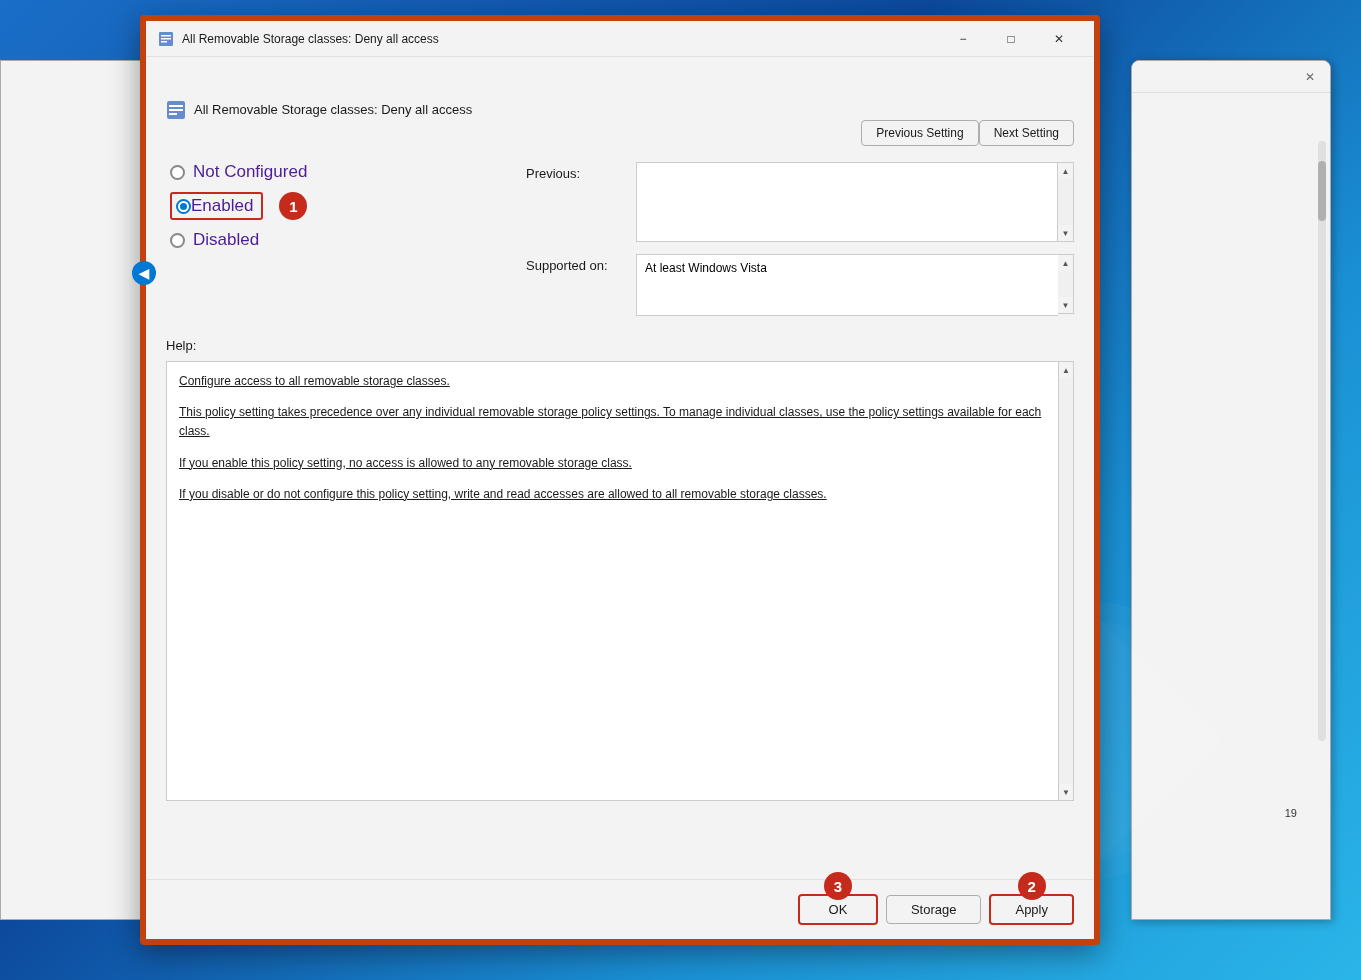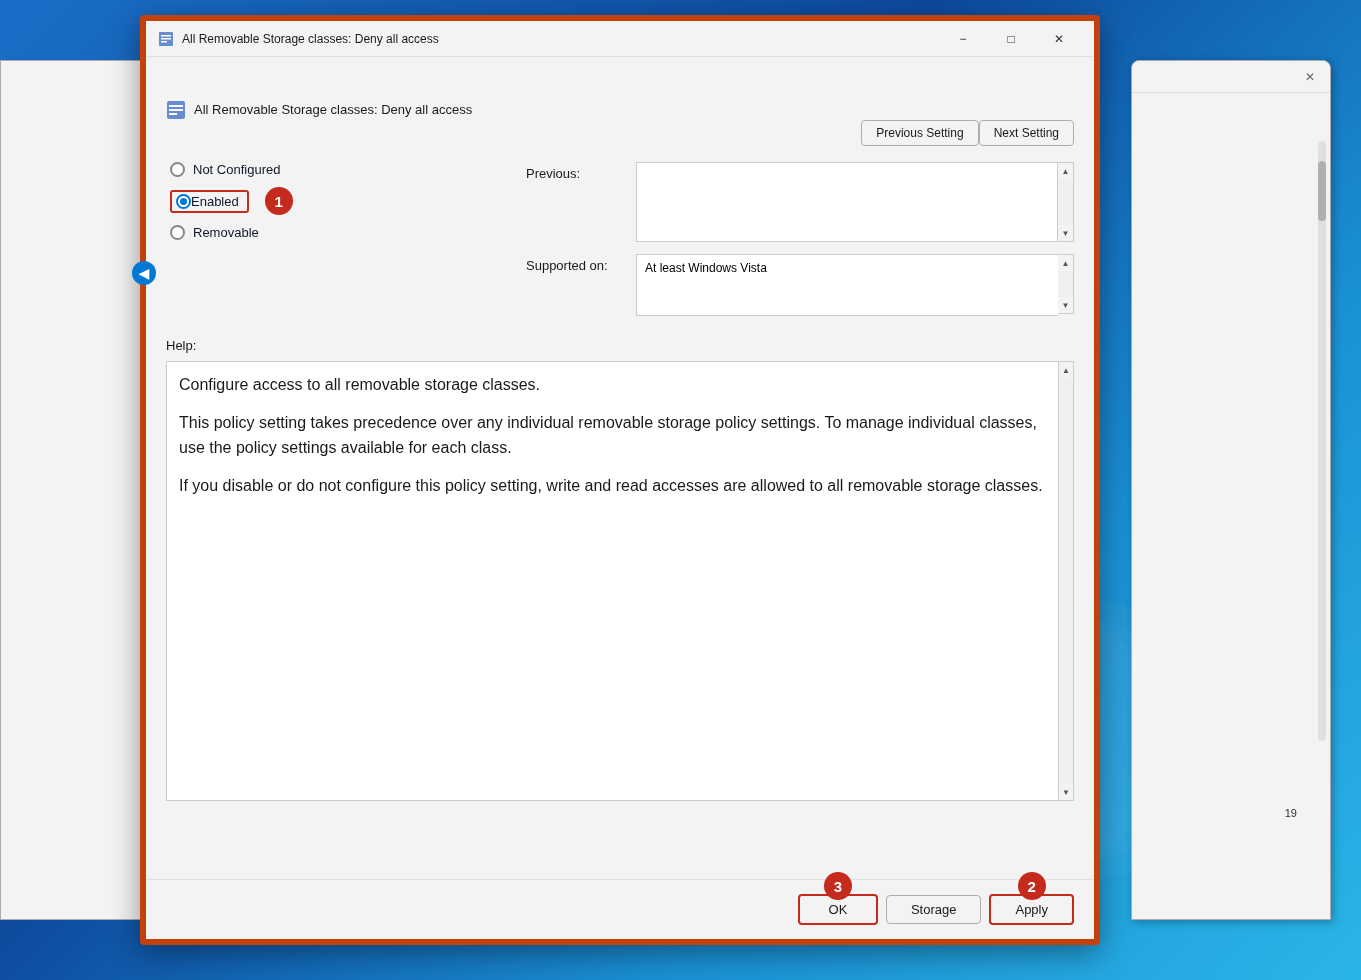--- a/index.html
+++ b/index.html
@@ -248,22 +248,22 @@
       background: white;
     }
     .radio-circle.checked::after {
       content: '';
       width: 7px;
       height: 7px;
       border-radius: 50%;
       background: #0078d4;
     }
     .radio-label {
-      font-size: 13px;
-      color: #0f172a;
+      font-size: 17px;
+      color: #4c1d95;
     }
     .enabled-box {
       border: 2px solid #c42b1c;
       border-radius: 3px;
       padding: 2px 8px 2px 4px;
       display: flex;
       align-items: center;
     }
 
     
@@ -328,23 +328,24 @@
     }
     .help-panel {
       border: 1px solid #ccc;
       background: white;
       height: 440px;
       position: relative;
       overflow: hidden;
     }
     .help-text {
       padding: 10px 12px;
-      font-size: 16px;
+      font-size: 12px;
       color: #1a1a1a;
       line-height: 1.6;
+      text-decoration: underline;
     }
     .help-text p {
       margin-bottom: 12px;
     }
     .help-text p:last-child { margin-bottom: 0; }
 
     
     .dialog-footer {
       position: absolute;
       bottom: 0;
@@ -494,21 +495,21 @@
           <div class="radio-item">
             <div class="enabled-box">
               <div class="radio-circle checked"></div>
               <span class="radio-label">Enabled</span>
             </div>
             <div class="step-badge" style="margin-left:8px;">1</div>
           </div>
 
           <div class="radio-item">
             <div class="radio-circle"></div>
-            <span class="radio-label">Removable</span>
+            <span class="radio-label">Disabled</span>
           </div>
         </div>
       </div>
 
       <div class="right-col">
 
         <div class="field-row">
           <span class="field-label">Previous:</span>
           <div class="with-scrollbar" style="flex:1; height:80px;">
             <textarea class="field-textarea" style="height: 80px; width: calc(100% - 16px); border: 1px solid rgb(204, 204, 204); resize: none; font-family: inherit; font-size: 12px; padding: 4px; outline: none;"></textarea>
@@ -539,20 +540,21 @@
     <div class="sections-row">
 
 
       <div style="flex:1.4;">
         <div class="section-title">Help:</div>
         <div style="position:relative; display:flex; height:440px;">
           <div class="help-panel" style="flex:1; border-right:none;">
             <div class="help-text">
               <p>Configure access to all removable storage classes.</p>
               <p>This policy setting takes precedence over any individual removable storage policy settings. To manage individual classes, use the policy settings available for each class.</p>
+              <p>If you enable this policy setting, no access is allowed to any removable storage class.</p>
               <p>If you disable or do not configure this policy setting, write and read accesses are allowed to all removable storage classes.</p>
             </div>
           </div>
           <div class="vscroll" style="height:440px; border:1px solid #ccc;">
             <button class="vscroll-arrow">▲</button>
             <div class="vscroll-track"></div>
             <button class="vscroll-arrow">▼</button>
           </div>
         </div>
       </div>

